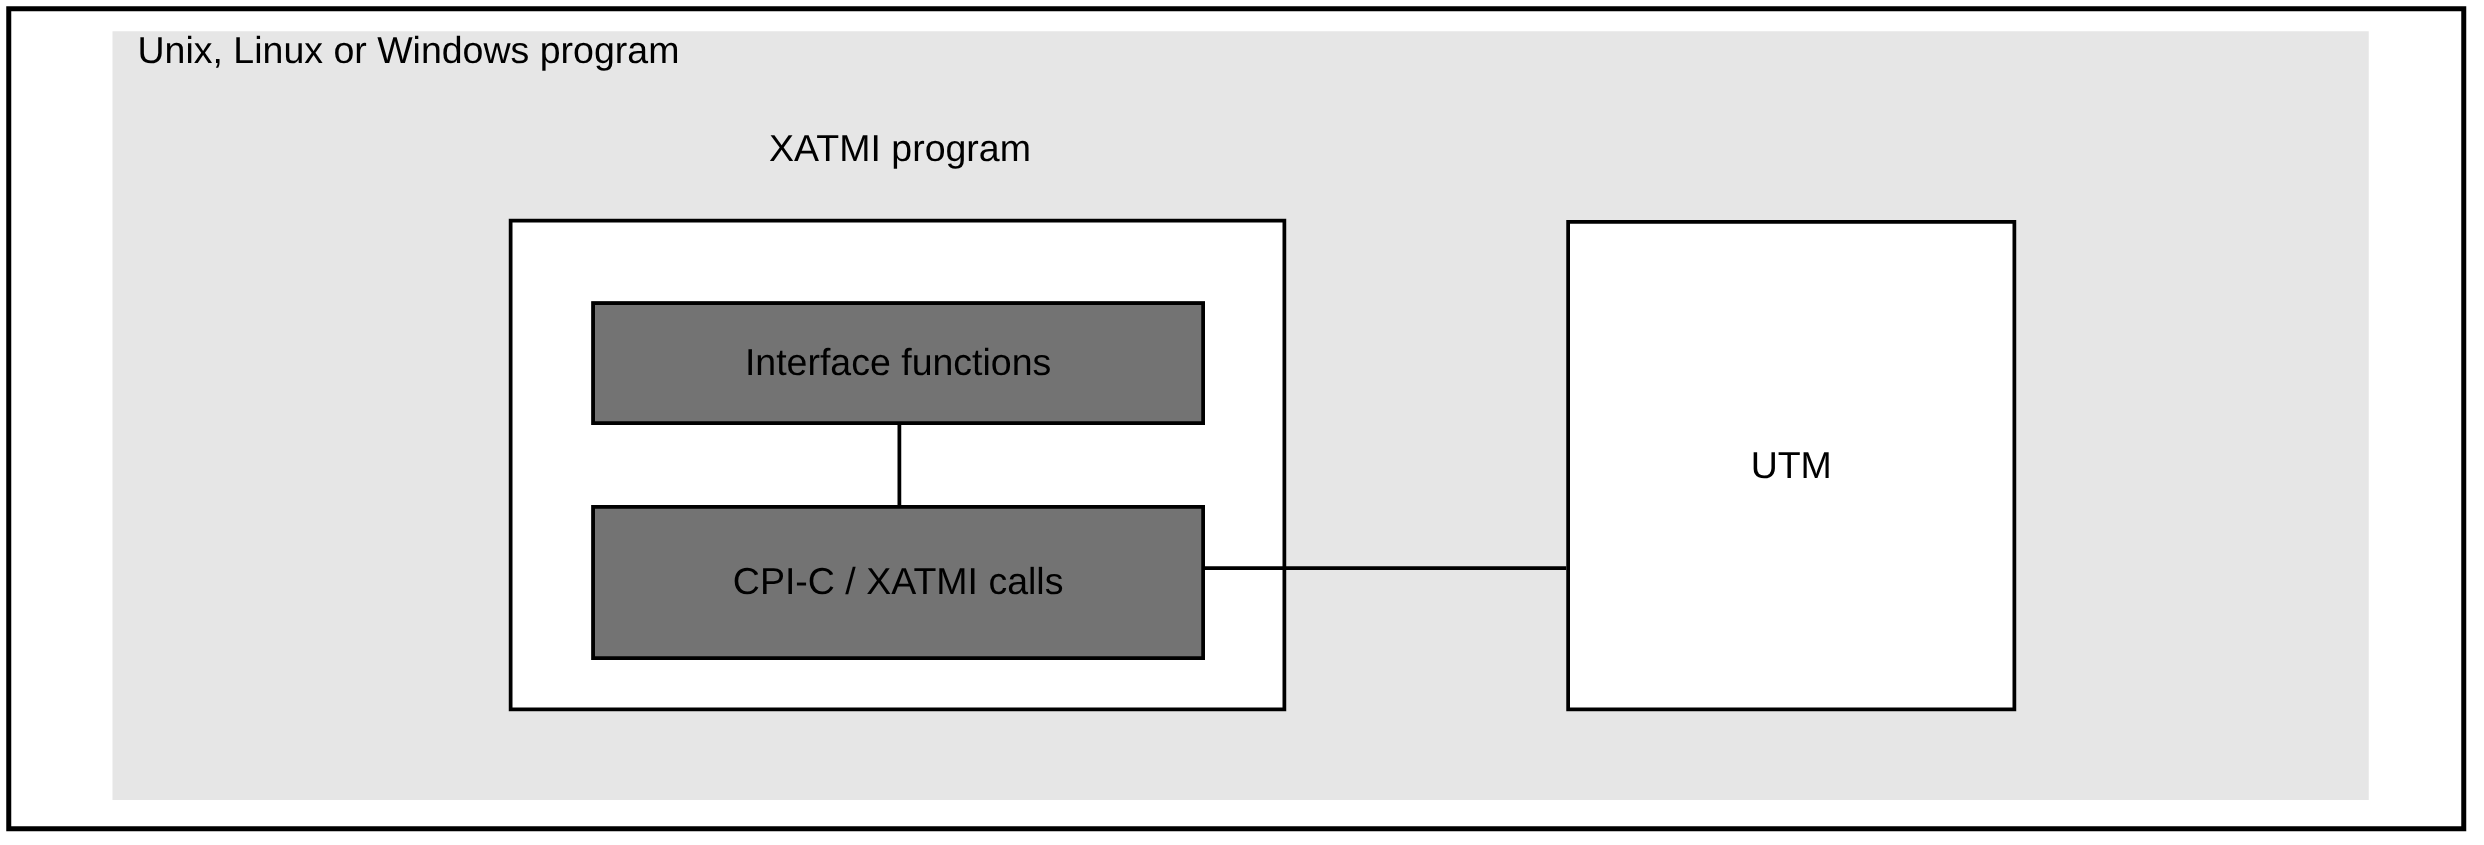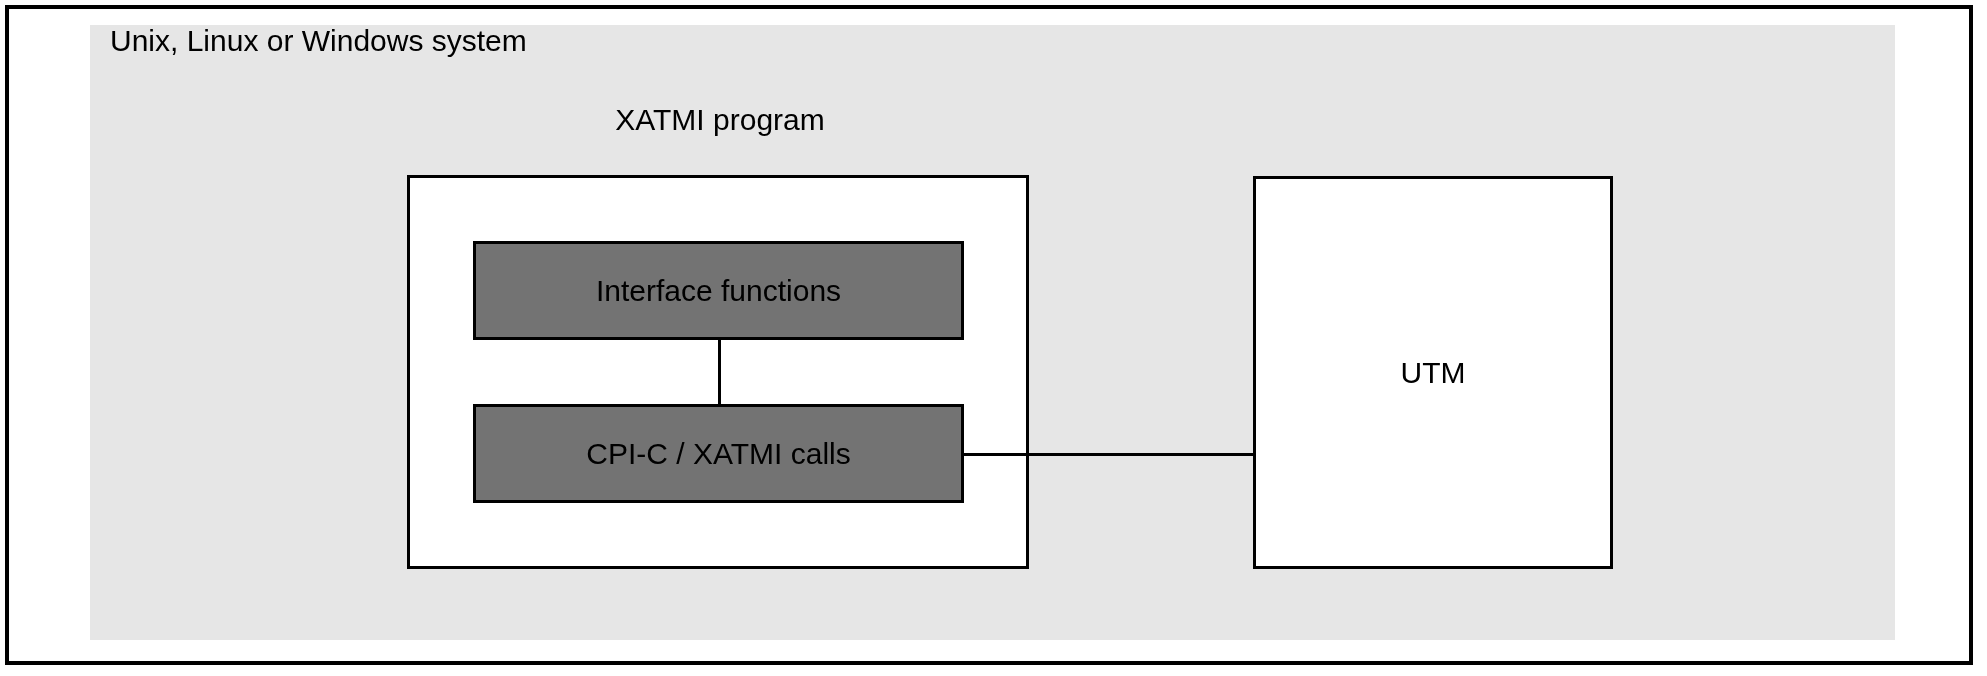--- a/index.html
+++ b/index.html
@@ -106,21 +106,21 @@
   .box-interface {
     left: 473px;
     top: 241px;
     width: 491px;
     height: 99px;
   }
   .box-calls {
     left: 473px;
     top: 404px;
     width: 491px;
-    height: 99px;
+    height: 124px;
     align-items: center;
   }
   
   .conn-vertical {
     position: absolute;
     left: 718px;
     top: 338px;
     width: 3px;
     height: 68px;
     background: #000000;
@@ -136,21 +136,21 @@
 </style>
 </head>
 <body>
 
 <div id="canvas">
 
   <div class="outer-frame"></div>
 
   <div class="system-panel"></div>
 
-  <div class="system-label">Unix, Linux or Windows system</div>
+  <div class="system-label">Unix, Linux or Windows program</div>
 
   <div class="upic-label">XATMI program</div>
 
   <div class="upic-box"></div>
 
   <div class="inner-box box-interface">
     <span class="inner-text">Interface functions</span>
   </div>
 
   <div class="inner-box box-calls">

